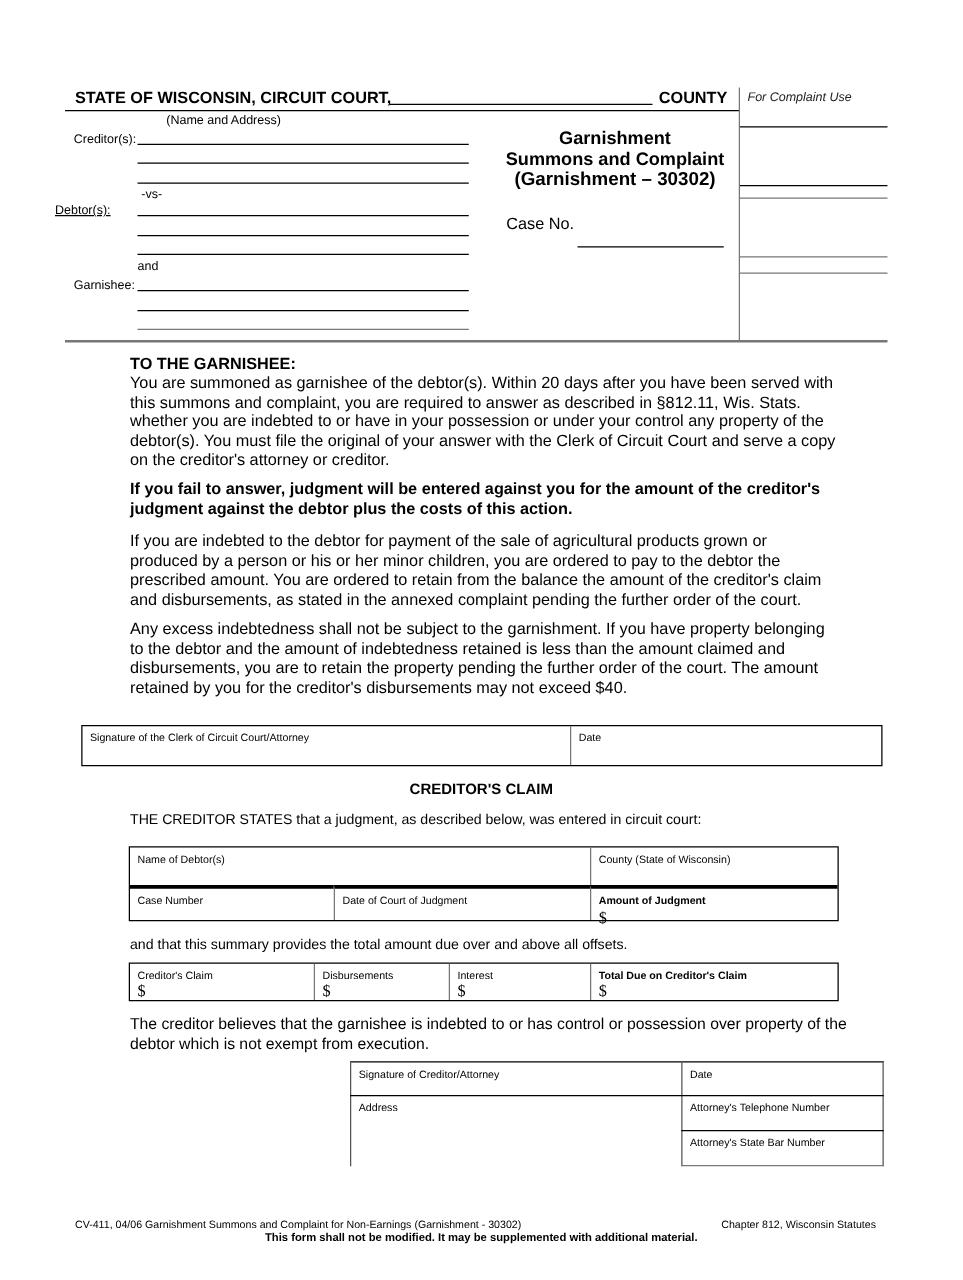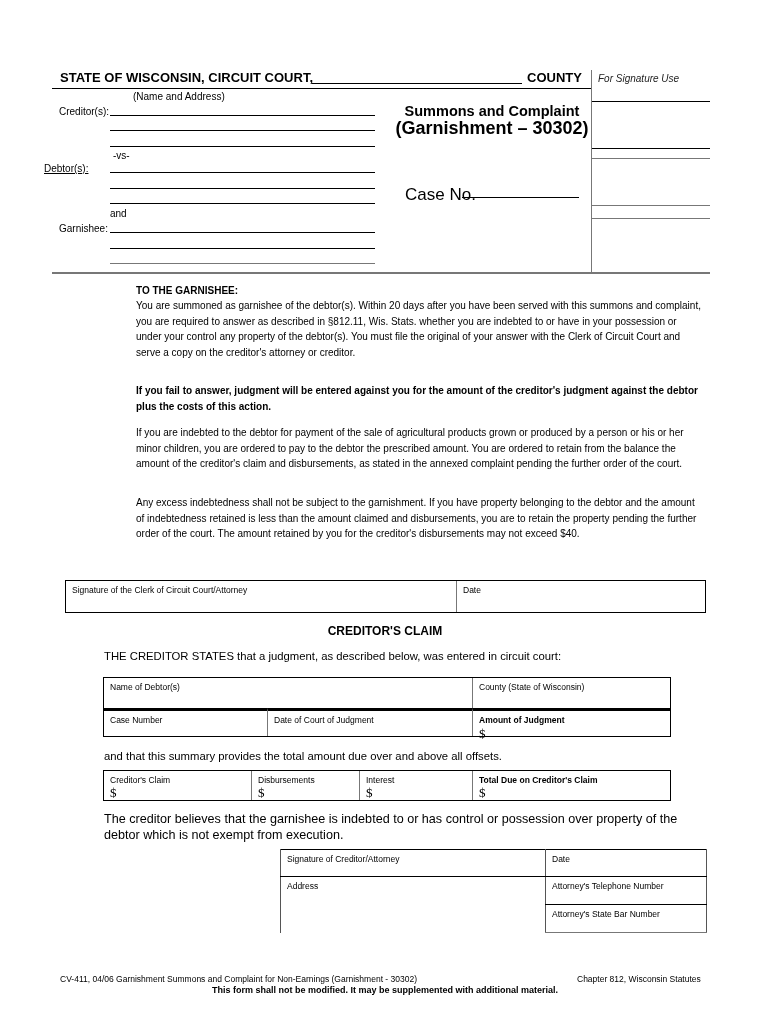--- a/index.html
+++ b/index.html
@@ -5,39 +5,39 @@
   html, body { margin:0; padding:0; background:#ffffff; }
   body { width:770px; height:1024px; position:relative; overflow:hidden;
          font-family:"Liberation Sans", sans-serif; color:#000; }
   .abs { position:absolute; }
   .hline { position:absolute; height:0; border-top:1px solid #000; }
   .hline.gray { border-top-color:#777; }
   .hline.thick { border-top-width:2px; }
   .vline { position:absolute; width:0; border-left:1px solid #777; }
   .lbl { position:absolute; font-size:10px; white-space:nowrap; }
   .small { position:absolute; font-size:8.5px; white-space:nowrap; }
-  .para { position:absolute; left:104px; width:565px; font-size:10px; line-height:15.6px;margin-left:32px; }
+  .para { position:absolute; left:104px; width:565px; font-size:13px; line-height:15.6px; }
   .box { position:absolute; border:1px solid #000; box-sizing:border-box; }
   .cell { position:absolute; box-sizing:border-box; }
   .cell .cap { position:absolute; left:6px; top:4px; font-size:8.5px; white-space:nowrap; }
   .cell .cap.b { font-weight:bold; }
   .cell .dollar { position:absolute; left:6px; top:17px; font-family:"Liberation Serif", serif; font-size:13px; }
   .bl { border-left:1px solid #777; }
   .bt { border-top:3px solid #000000; }
 </style>
 </head>
 <body>
 
 <div class="abs" style="left:60px; top:70px; font-size:13px; font-weight:bold;">STATE OF WISCONSIN, CIRCUIT COURT,</div>
 <div class="hline" style="left:312px; top:83px; width:210px;"></div>
 <div class="abs" style="left:527px; top:70px; font-size:13px; font-weight:bold;">COUNTY</div>
 <div class="hline" style="left:52px; top:88px; width:540px;"></div>
 
 <div class="vline" style="left:591px; top:70px; height:203px;"></div>
-<div class="abs" style="left:598px; top:73px; font-size:10px; font-style:italic; color:#222;">For Signature Use</div>
+<div class="abs" style="left:598px; top:73px; font-size:10px; font-style:italic; color:#222;">For Complaint Use</div>
 <div class="hline" style="left:592px; top:101px; width:118px;"></div>
 <div class="hline" style="left:592px; top:148px; width:118px;"></div>
 <div class="hline gray" style="left:592px; top:158px; width:118px;"></div>
 <div class="hline gray" style="left:592px; top:205px; width:118px;"></div>
 <div class="hline gray" style="left:592px; top:218px; width:118px;"></div>
 
 <div class="lbl" style="left:133px; top:91px;">(Name and Address)</div>
 <div class="lbl" style="left:59px; top:106px;">Creditor(s):</div>
 <div class="hline" style="left:110px; top:115px; width:265px;"></div>
 <div class="hline" style="left:110px; top:130px; width:265px;"></div>
@@ -49,24 +49,25 @@
 <div class="hline" style="left:110px; top:203px; width:265px;"></div>
 <div class="lbl" style="left:110px; top:208px;">and</div>
 <div class="lbl" style="left:59px; top:223px;">Garnishee:</div>
 <div class="hline" style="left:110px; top:232px; width:265px;"></div>
 <div class="hline" style="left:110px; top:248px; width:265px;"></div>
 <div class="hline gray" style="left:110px; top:263px; width:265px;"></div>
 
 <div class="hline gray thick" style="left:52px; top:272px; width:658px;"></div>
 
 <div class="abs" style="left:392px; top:103px; width:200px; text-align:center; font-weight:bold; font-size:14.5px; line-height:16.5px;">
+  <div>Garnishment</div>
   <div>Summons and Complaint</div>
-  <div style="font-size:18px;">(Garnishment – 30302)</div>
+  <div style="font-size:15px;">(Garnishment – 30302)</div>
 </div>
-<div class="abs" style="left:405px; top:185px; font-size:17px;">Case No.</div>
+<div class="abs" style="left:405px; top:171px; font-size:13px;">Case No.</div>
 <div class="hline" style="left:462px; top:197px; width:117px;"></div>
 
 <div class="para" style="top:283px; font-weight:bold;">TO THE GARNISHEE:</div>
 <div class="para" style="top:298px;">You are summoned as garnishee of the debtor(s).  Within 20 days after you have been served with this summons and complaint, you are required to answer as described in §812.11, Wis. Stats. whether you are indebted to or have in your possession or under your control any property of the debtor(s).  You must file the original of your answer with the Clerk of Circuit Court and serve a copy on the creditor's attorney or creditor.</div>
 <div class="para" style="top:383px; font-weight:bold;">If you fail to answer, judgment will be entered against you for the amount of the creditor's judgment against the debtor plus the costs of this action.</div>
 <div class="para" style="top:425px;">If you are indebted to the debtor for payment of the sale of agricultural products grown or produced by a person or his or her minor children, you are ordered to pay to the debtor the prescribed amount.  You are ordered to retain from the balance the amount of the creditor's claim and disbursements, as stated in the annexed complaint pending the further order of the court.</div>
 <div class="para" style="top:495px;">Any excess indebtedness shall not be subject to the garnishment.  If you have property belonging to the debtor and the amount of indebtedness retained is less than the amount claimed and disbursements, you are to retain the property pending the further order of the court.  The amount retained by you for the creditor's disbursements may not exceed $40.</div>
 
 <div class="box" style="left:65px; top:580px; width:641px; height:33px;text-align:right;">
   <div class="cell" style="left:0; top:0; width:390px; height:31px;">

